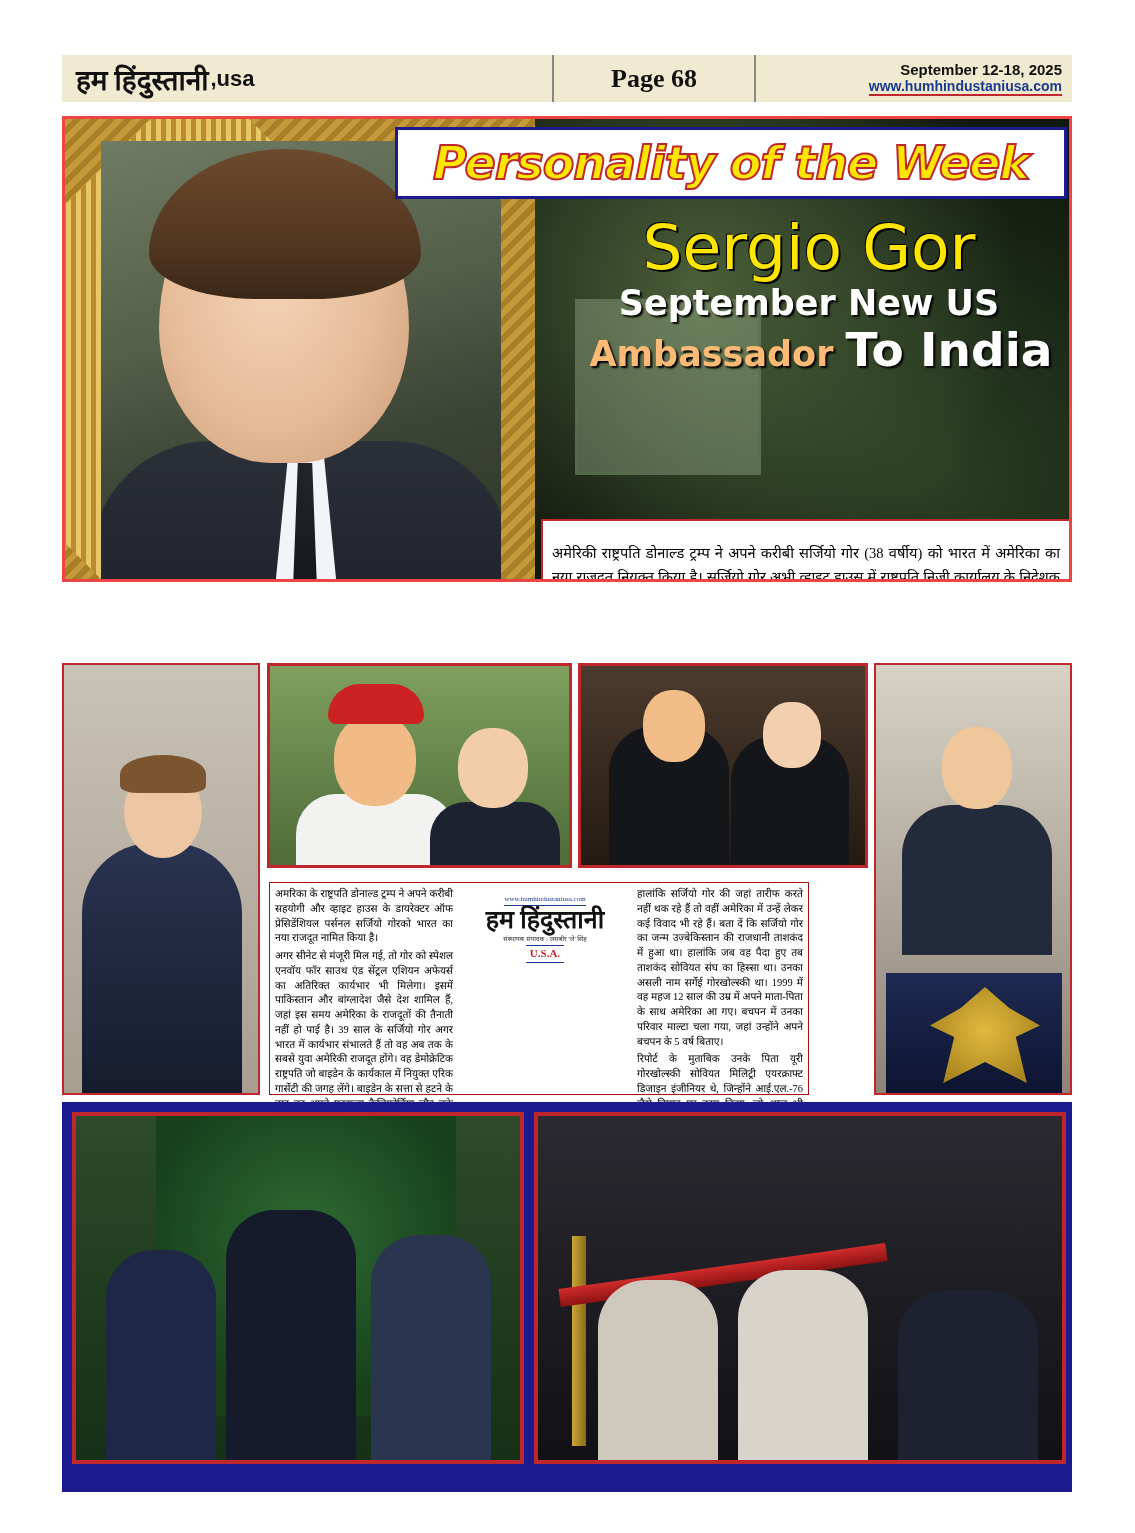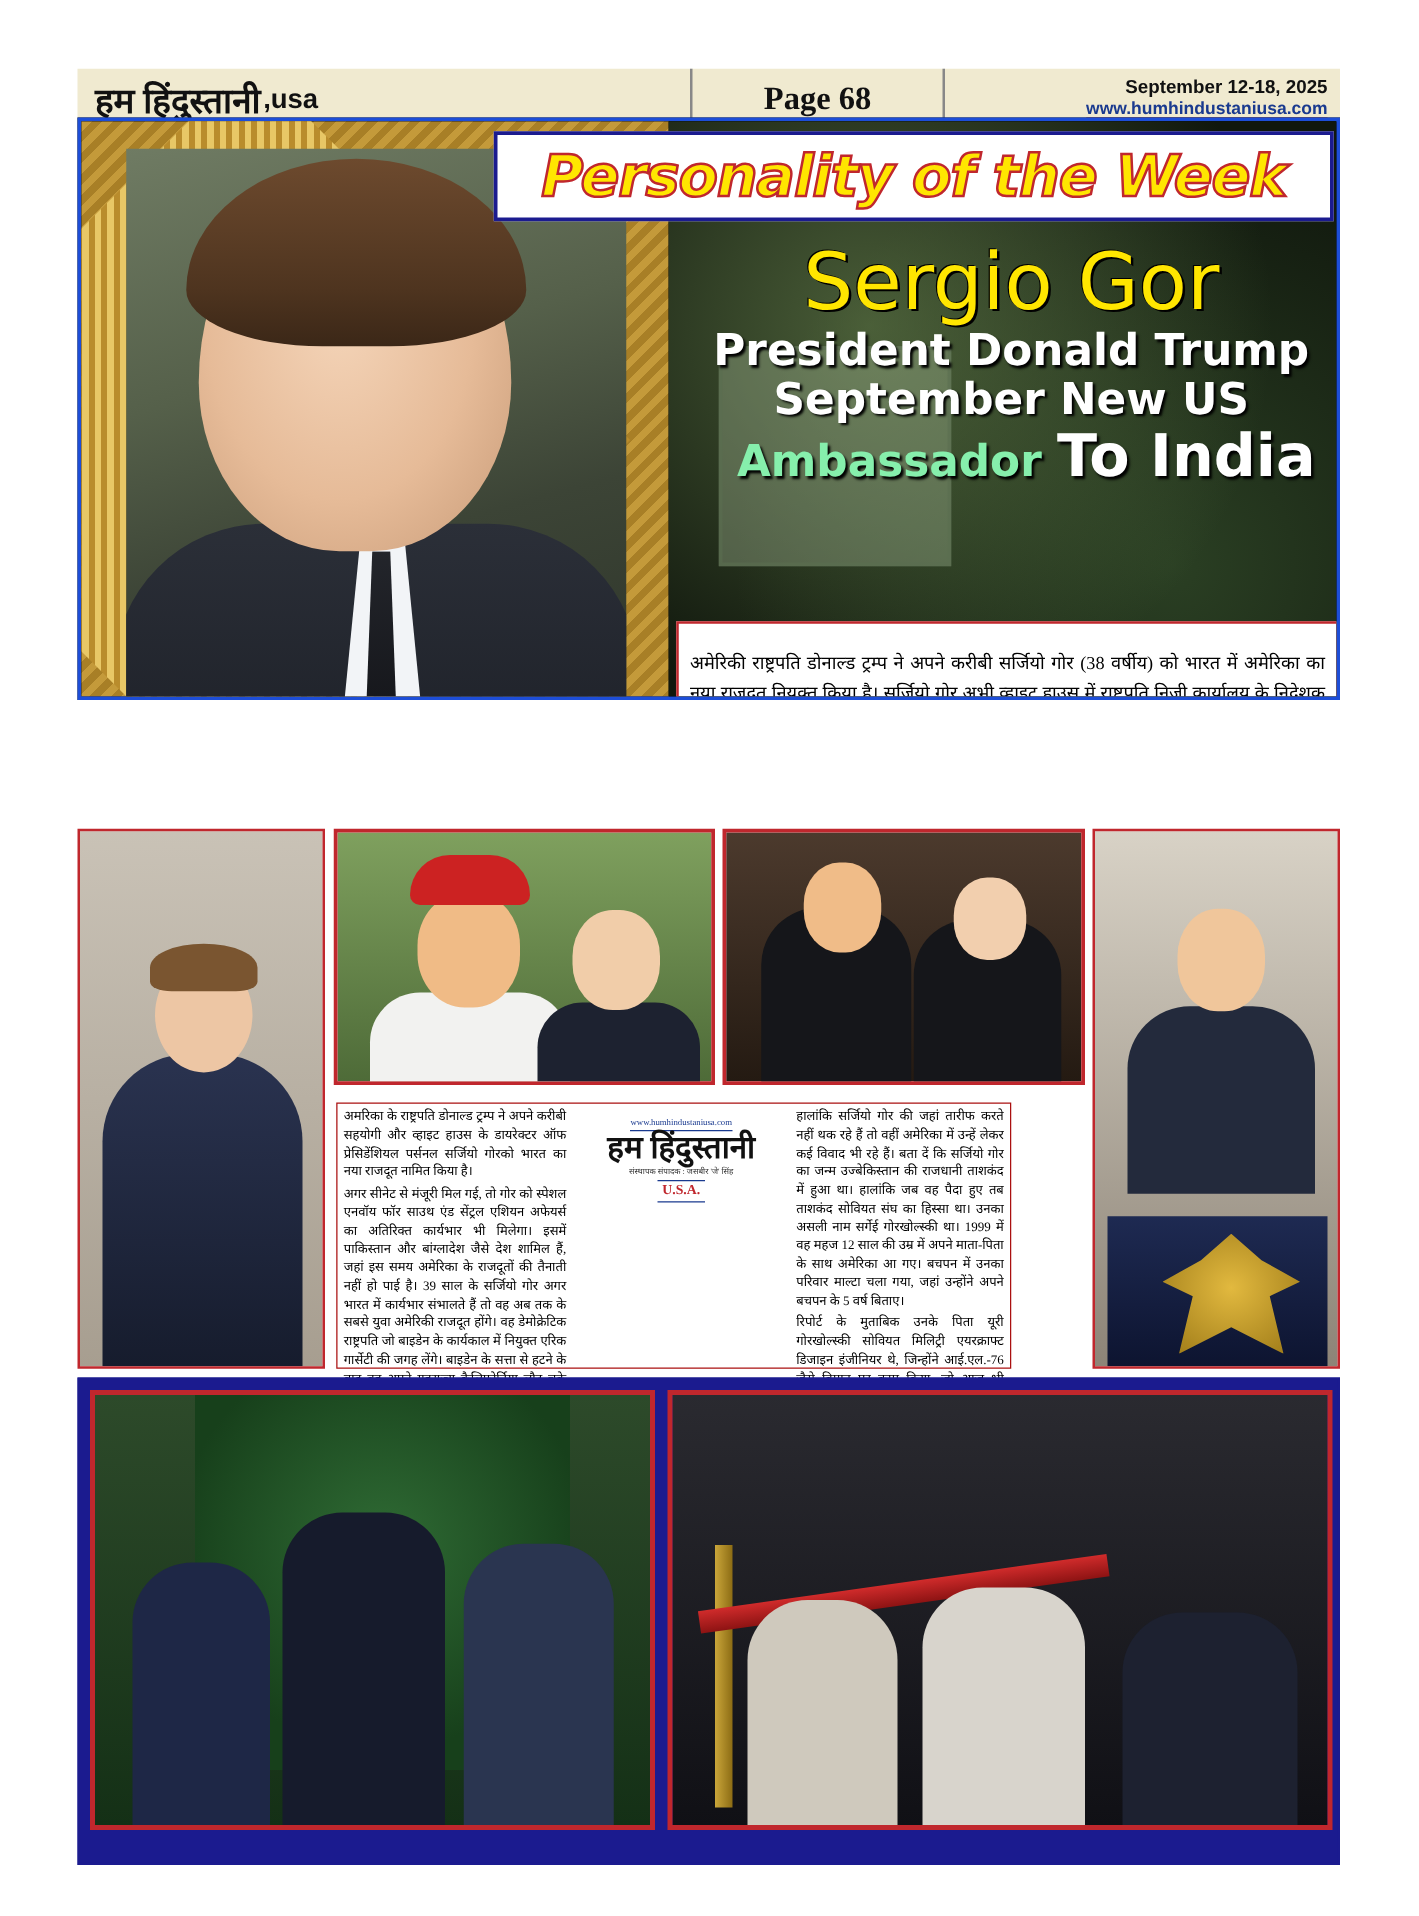--- a/index.html
+++ b/index.html
@@ -11,21 +11,21 @@
   .mast-logo{width:490px;background:#f0ead0;display:flex;align-items:center;padding-left:14px;box-sizing:border-box;}
   .mast-logo .hindi{font-family:"Liberation Serif",serif;font-weight:bold;font-size:28px;color:#111;letter-spacing:0;}
   .mast-logo .usa{font-size:22px;font-weight:bold;color:#111;margin-left:2px;}
   .mast-page{flex:0 0 200px;background:#f0ead0;display:flex;align-items:center;justify-content:center;border-left:2px solid #888;border-right:2px solid #888;}
   .mast-page span{font-family:"Liberation Serif",serif;font-weight:bold;font-size:26px;color:#111;}
   .mast-date{flex:1;background:#f0ead0;display:flex;flex-direction:column;align-items:flex-end;justify-content:center;padding-right:10px;box-sizing:border-box;}
   .mast-date .d1{font-size:15px;font-weight:bold;color:#111;}
   .mast-date .d2{font-size:14px;font-weight:bold;color:#1a3a8f;border-bottom:2px solid #c0272d;}
 
   
-  .hero{position:absolute;left:62px;top:94px;width:1010px;height:466px;background:#000;border:3px solid #1d4ed8;box-sizing:border-box;overflow:hidden;}
+  .hero{position:absolute;left:62px;top:116px;width:1010px;height:466px;background:#000;border:3px solid #ef4444;box-sizing:border-box;overflow:hidden;}
   .hero-gold{position:absolute;left:0;top:0;width:470px;height:547px;background:
       repeating-linear-gradient(135deg,#c49a3a 0 6px,#a87f26 6px 12px);}
   .hero-gold:before{content:"";position:absolute;left:-80px;top:40px;width:430px;height:430px;background:
      repeating-linear-gradient(45deg,#e8c766 0 5px,#b98c2c 5px 10px);transform:rotate(45deg);}
   .hero-photo{position:absolute;left:36px;top:22px;width:400px;height:505px;overflow:hidden;
      background:linear-gradient(165deg,#6f7b63 0%,#55604a 35%,#3c4436 60%,#2a3127 100%);}
   .face{position:absolute;left:58px;top:22px;width:250px;height:300px;border-radius:48% 48% 45% 45%/55% 55% 45% 45%;
      background:radial-gradient(ellipse at 45% 38%,#f4d4b8 0%,#e6bb98 55%,#c89b78 100%);}
   .hair{position:absolute;left:48px;top:8px;width:272px;height:150px;border-radius:50% 50% 40% 40%/70% 70% 30% 30%;
      background:linear-gradient(180deg,#6d4a2e 0%,#4e341f 70%,#3b2717 100%);}
@@ -45,21 +45,21 @@
      display:flex;align-items:center;justify-content:center;}
   .pw-banner span{font-family:"DejaVu Sans",sans-serif;font-weight:bold;font-style:italic;font-size:46px;color:#ffe600;
      -webkit-text-stroke:2px #c0272d;letter-spacing:-1px;white-space:nowrap;}
 
   .name-box{position:absolute;left:480px;top:92px;width:528px;text-align:center;}
   .name-box .nm{font-family:"DejaVu Sans",sans-serif;font-weight:normal;font-size:63px;color:#ffe600;letter-spacing:0px;
      text-shadow:2px 2px 0 #000,-1px -1px 0 #000;}
   .name-box .l1,.name-box .l2{font-family:"DejaVu Sans",sans-serif;font-weight:bold;font-size:35px;color:#fff;
      line-height:1.1;text-shadow:2px 2px 2px #000;}
   .name-box .l3{font-family:"DejaVu Sans",sans-serif;font-weight:bold;font-size:35px;line-height:1.15;}
-  .name-box .l3 .amb{color:#86efac;text-shadow:2px 2px 2px #000;margin-left:24px;}
+  .name-box .l3 .amb{color:#fdba74;text-shadow:2px 2px 2px #000;margin-left:24px;}
   .name-box .l3 .toi{color:#fff;font-size:47px;text-shadow:2px 2px 2px #000;}
 
   .hindi-lead{position:absolute;left:476px;top:400px;width:530px;height:140px;background:#fff;border:2px solid #c0272d;
      box-sizing:border-box;padding:21px 9px;}
   .hindi-lead p{margin:0;font-family:"Liberation Serif",serif;font-size:14.6px;line-height:1.62;color:#000;text-align:justify;}
 
   
   .mid{position:absolute;left:62px;top:663px;width:1010px;height:432px;}
   .ph{position:absolute;box-sizing:border-box;overflow:hidden;}
   .m1{left:0;top:0;width:198px;height:432px;border:2px solid #c0272d;background:linear-gradient(180deg,#c9c2b6,#a79e90);}
@@ -145,21 +145,20 @@
       <div class="face"></div>
       <div class="hair"></div>
     </div>
 
     <div class="pw-banner">
       <span>Personality of the Week</span>
     </div>
 
     <div class="name-box">
       <div class="nm">Sergio Gor</div>
-      <div class="l1">President Donald Trump</div>
       <div class="l2">September New US</div>
       <div class="l3">
         <span class="amb">Ambassador</span>
         <span class="toi">To India</span>
       </div>
     </div>
 
     <div class="hindi-lead">
       <p>अमेरिकी राष्ट्रपति डोनाल्ड ट्रम्प ने अपने करीबी सर्जियो गोर (38 वर्षीय) को भारत में अमेरिका का नया राजदूत नियुक्त किया है। सर्जियो गोर अभी व्हाइट हाउस में राष्ट्रपति निजी कार्यालय के निदेशक पद पर तैनात हैं। अमेरिकी राष्ट्रपति ने सोशल मीडिया पर गोर को करीबी दोस्त बताया और कहा कि गोर कई वर्षों से मेरे साथ हैं। पोस्ट में ट्रम्प ने लिखा कि मुझे ये बताते हुए खुशी हो रही है कि मैं सर्जियो गोर को भारत में अमेरिका का अगला राजदूत नियुक्त कर रहा हूं...</p>
     </div>

